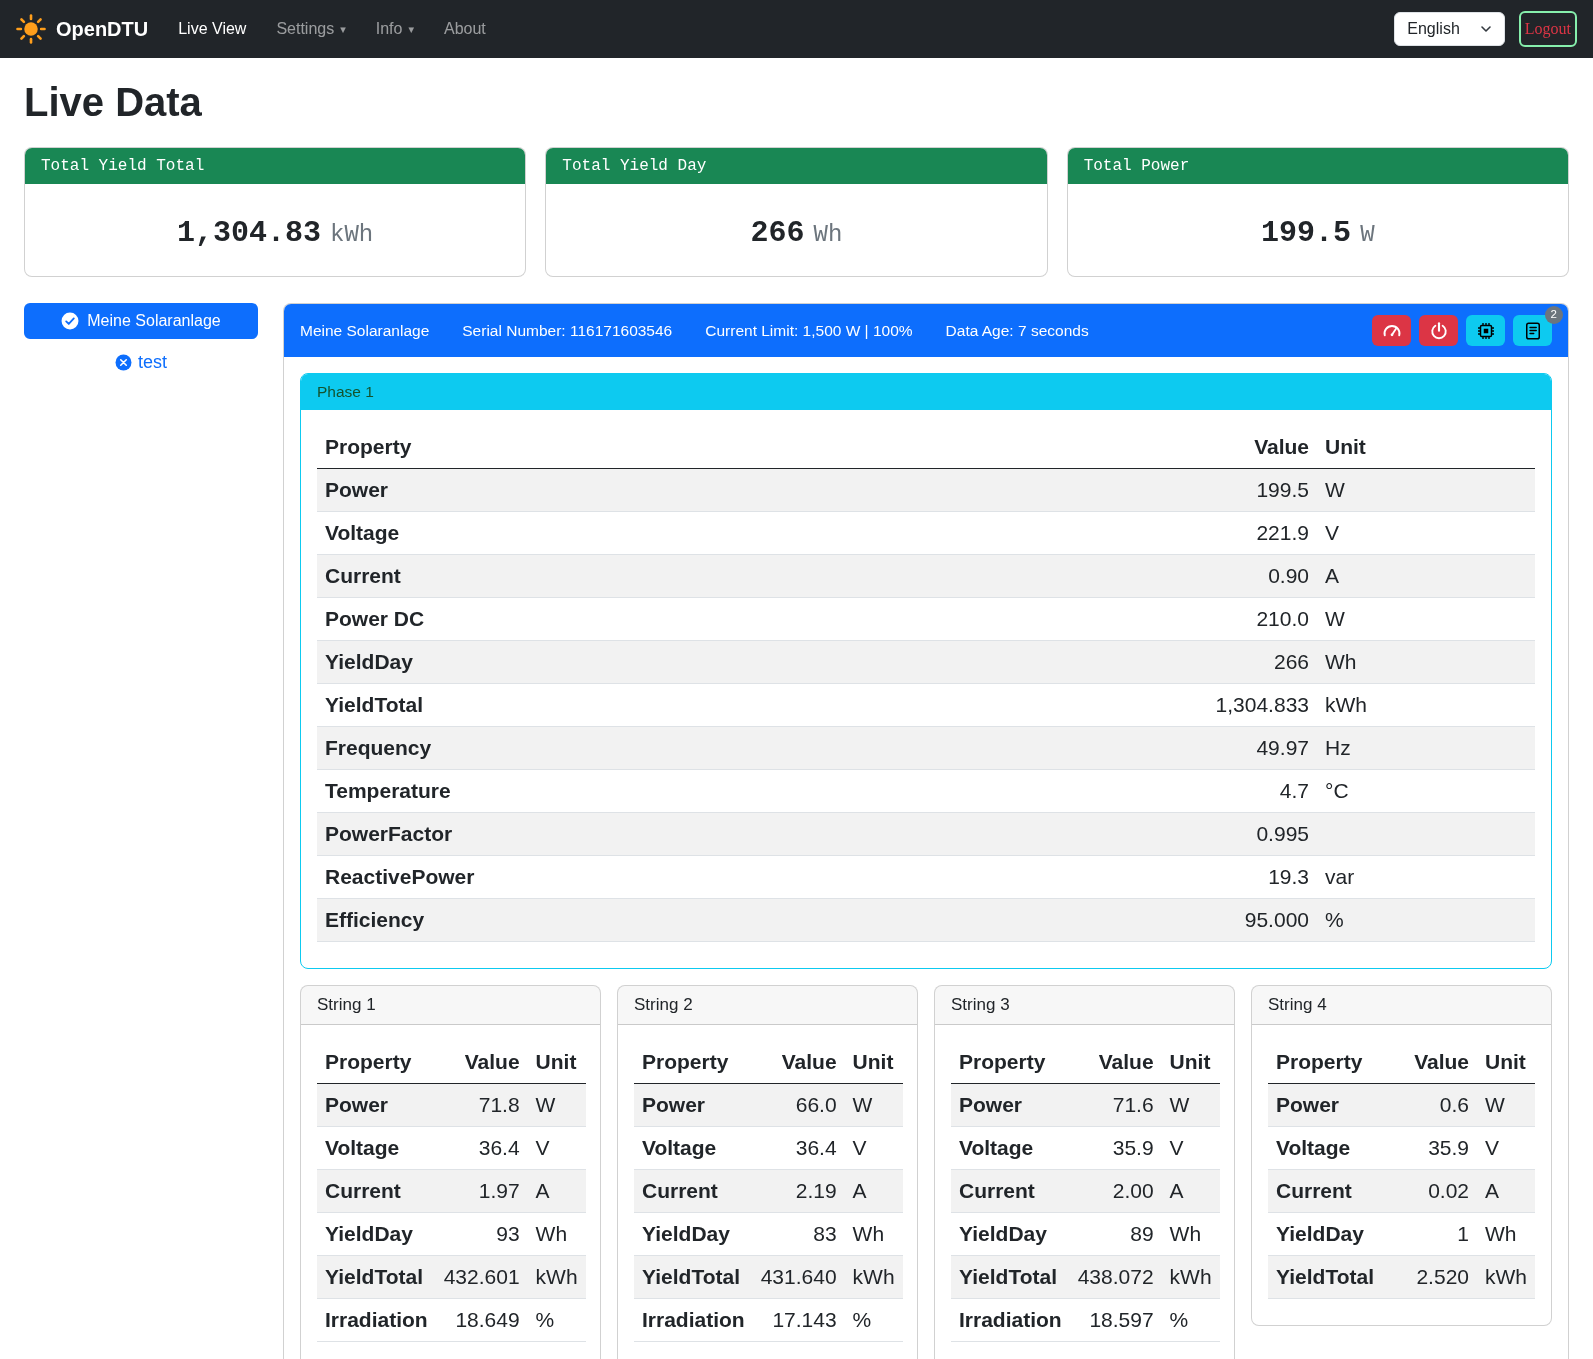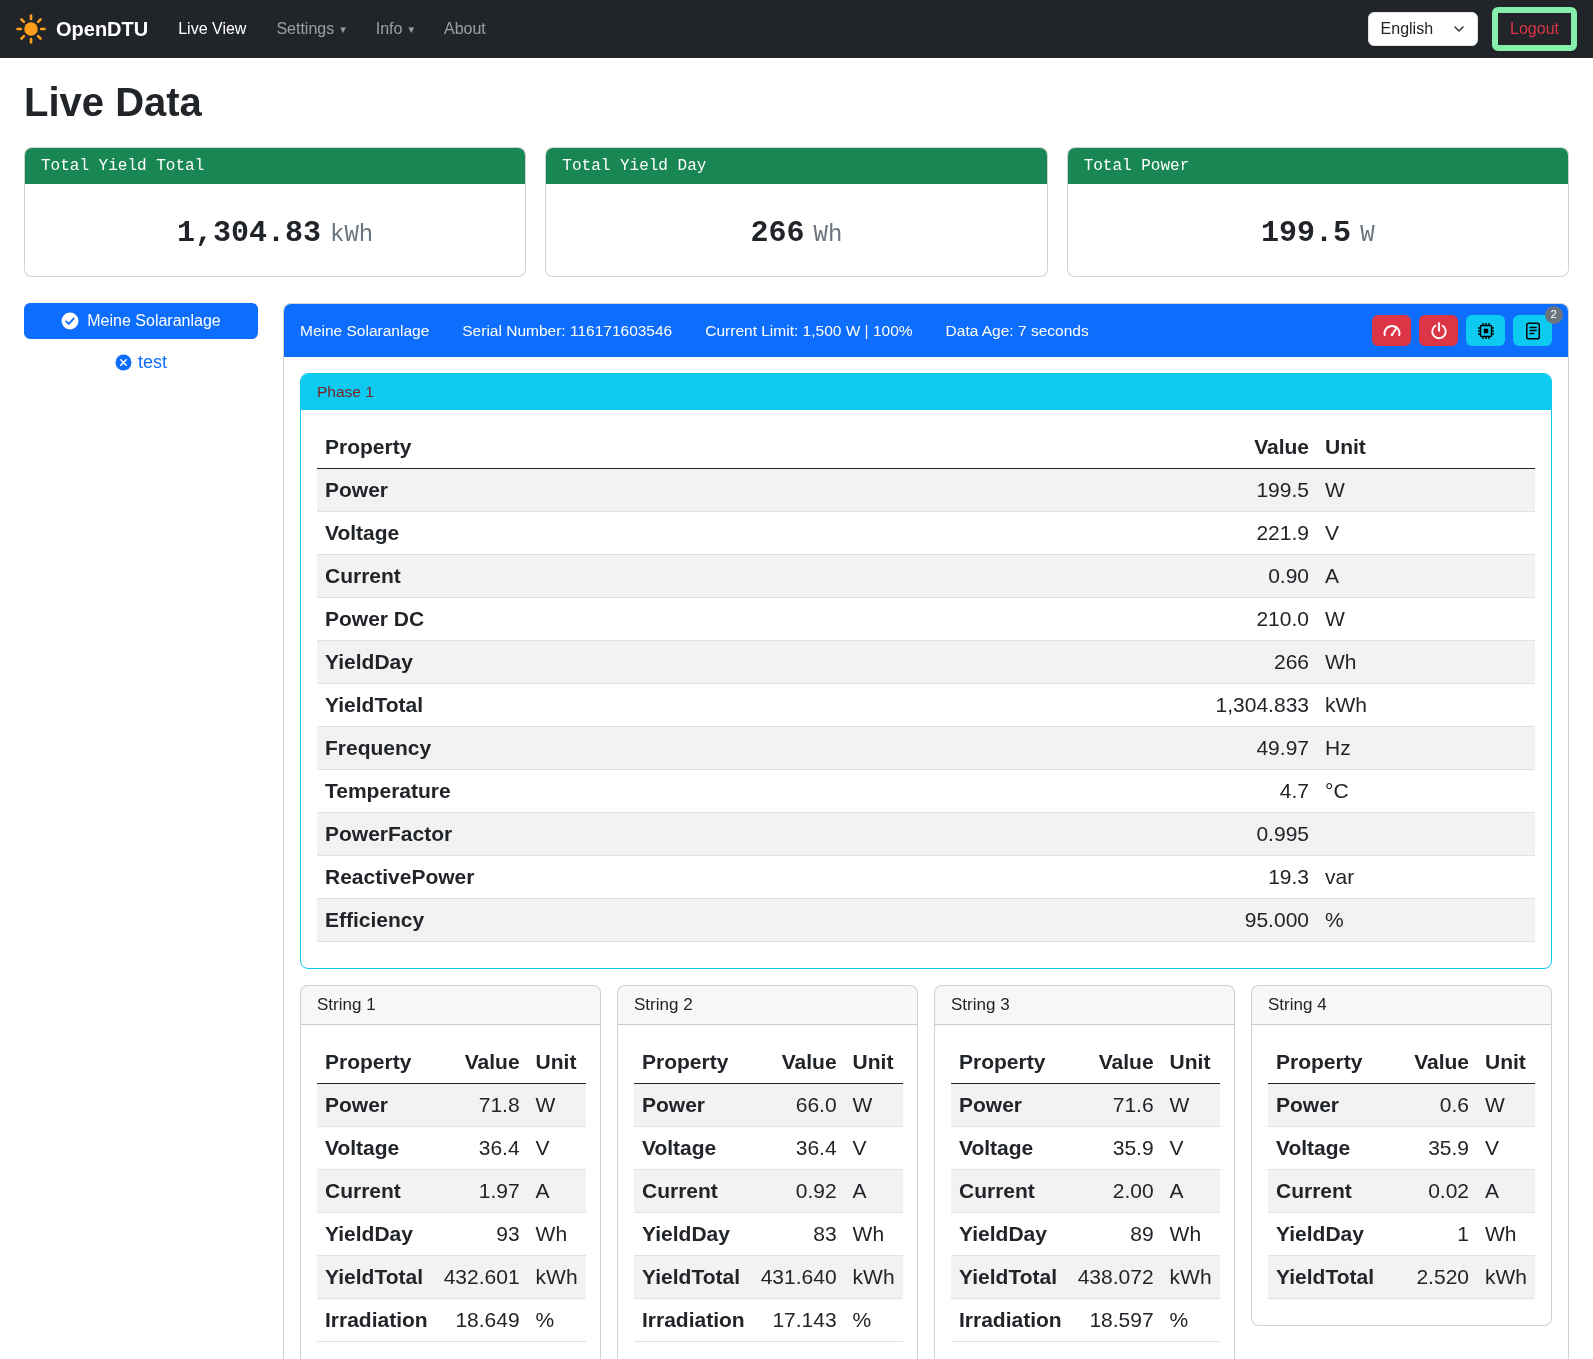--- a/index.html
+++ b/index.html
@@ -12,21 +12,21 @@
   }
   
   .navbar { background: #212529; height: 58px; display: flex; align-items: center; padding: 0 16px; }
   .brand { display: flex; align-items: center; gap: 10px; color: #fff; font-size: 20px; font-weight: 600; margin-right: 22px; cursor: pointer; }
   .nav-links { display: flex; align-items: center; }
   .nav-link { color: rgba(255,255,255,.55); font-size: 16px; padding: 8px 8px; margin-right: 14px; display: flex; align-items: center; gap: 6px; cursor: pointer; }
   .nav-link.active { color: #fff; }
   .caret { font-size: 11px; line-height: 1; }
   .nav-right { margin-left: auto; display: flex; align-items: center; gap: 14px; }
   .lang-select { background: #fff; border: 1px solid #dee2e6; border-radius: 6px; padding: 7px 12px; font-size: 16px; color: #212529; display: flex; align-items: center; gap: 20px; cursor: pointer; }
-  .logout-btn { background: transparent; border: 6px solid #86efac; color: #dc3545; border-radius: 6px; padding: 7px 12px; font-size: 16px; font-family: Liberation Sans, sans-serif; cursor: pointer; }
+  .logout-btn { background: transparent; border: 2px solid #86efac; color: #dc3545; border-radius: 6px; padding: 7px 4px; font-size: 16px; font-family: Liberation Serif, serif; cursor: pointer; }
   
   .page { padding: 14px 24px 24px; }
   .page-title { font-size: 40px; font-weight: 700; margin: 8px 0 22px; }
   
   .summary-row { display: grid; grid-template-columns: repeat(3, 1fr); gap: 19px; margin-bottom: 26px; font-family: Liberation Mono, monospace; }
   .summary-card { border: 1px solid rgba(0,0,0,.18); border-radius: 8px; overflow: hidden; background: #fff; }
   .summary-card-header { background: #198754; color: #fff; font-size: 16px; padding: 9px 16px; }
   .summary-card-body { padding: 24px 16px 26px; text-align: center; margin-top: 8px; }
   .summary-value { font-size: 30px; font-weight: 700; }
   .summary-unit { font-size: 24px; color: #6c757d; margin-left: 9px; font-weight: 400; }
@@ -38,21 +38,21 @@
   .inverter-panel { border: 1px solid rgba(0,0,0,.18); border-radius: 8px; background: #fff; overflow: hidden; }
   .panel-header { background: #0d6efd; color: #fff; padding: 10px 16px; display: flex; align-items: center; gap: 33px; font-size: 15.5px; min-height: 53px; }
   .panel-actions { margin-left: auto; display: flex; gap: 8px; }
   .action-btn { width: 39px; height: 31px; border: none; border-radius: 6px; display: flex; align-items: center; justify-content: center; cursor: pointer; position: relative; }
   .action-btn.red { background: #dc3545; }
   .action-btn.cyan { background: #0dcaf0; }
   .event-badge { position: absolute; top: -9px; right: -11px; background: #6c757d; color: #fff; font-size: 11.5px; line-height: 1; padding: 3px 6px; border-radius: 9px; }
   .panel-body { padding: 16px; }
   
   .phase-card { border: 1px solid #0dcaf0; border-radius: 8px; overflow: hidden; }
-  .phase-header { background: #0dcaf0; color: #7f1d1d; font-size: 15.5px; padding: 9px 16px; }
+  .phase-header { background: #0dcaf0; color: #14532d; font-size: 15.5px; padding: 9px 16px; }
   .phase-body { padding: 16px 16px 26px; }
   
   table.data-table { width: 100%; border-collapse: collapse; font-size: 21px; }
   .data-table th, .data-table td { padding: 9px 8px; border-bottom: 1px solid #dee2e6; text-align: left; vertical-align: middle; }
   .data-table thead th { border-bottom: 1px solid #212529; font-weight: 700; }
   .data-table .col-val { text-align: right; }
   .data-table td.col-prop { font-weight: 700; }
   .phase-table .col-unit { width: 218px; }
   .data-table tbody tr:nth-child(odd) { background: #f2f2f2; }
   
@@ -360,21 +360,21 @@
                       <td class="col-val">66.0</td>
                       <td class="col-unit">W</td>
                     </tr>
                     <tr>
                       <td class="col-prop">Voltage</td>
                       <td class="col-val">36.4</td>
                       <td class="col-unit">V</td>
                     </tr>
                     <tr>
                       <td class="col-prop">Current</td>
-                      <td class="col-val">0.92</td>
+                      <td class="col-val">2.19</td>
                       <td class="col-unit">A</td>
                     </tr>
                     <tr>
                       <td class="col-prop">YieldDay</td>
                       <td class="col-val">83</td>
                       <td class="col-unit">Wh</td>
                     </tr>
                     <tr>
                       <td class="col-prop">YieldTotal</td>
                       <td class="col-val">431.640</td>

